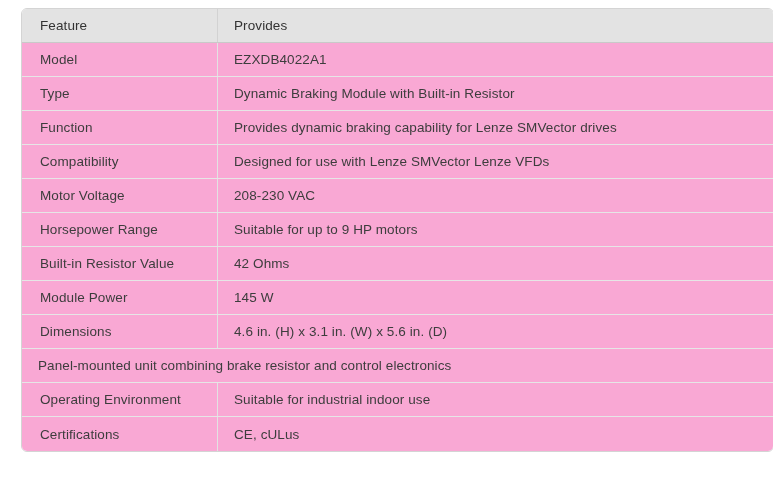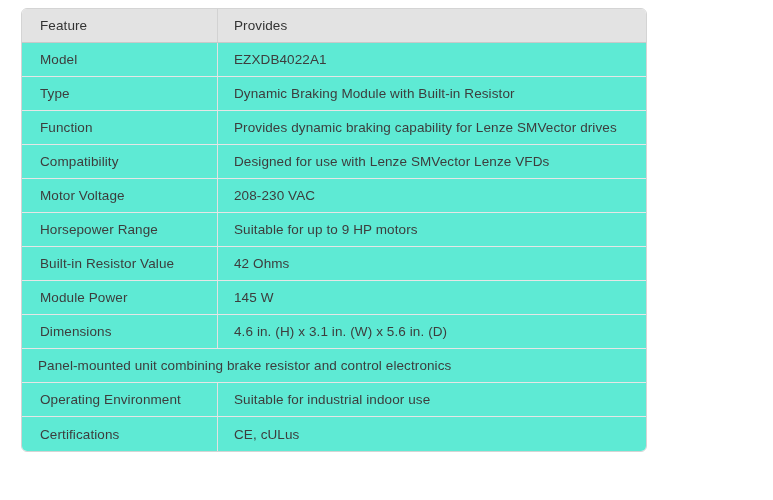--- a/index.html
+++ b/index.html
@@ -7,34 +7,34 @@
     padding: 0;
     width: 773px;
     height: 500px;
     background: #ffffff;
     font-family: "Liberation Sans", sans-serif;
   }
   .spec-table {
     position: absolute;
     left: 21px;
     top: 8px;
-    width: 626px;
+    width: 753px;
     border: 1px solid #d4d4d4;
     border-radius: 6px;
     overflow: hidden;
     box-sizing: border-box;
     background: #ffffff;
   }
   .row {
     display: flex;
     align-items: center;
     height: 34px;
     box-sizing: border-box;
     border-bottom: 1px solid #e6e6e6;
-    background: #5eead4;
+    background: #f9a8d4;
   }
   .row:last-child {
     border-bottom: none;
   }
   .row.header {
     background: #e3e3e3;
     border-bottom: 1px solid #c9c9c9;
   }
   .cell {
     font-size: 13.5px;

